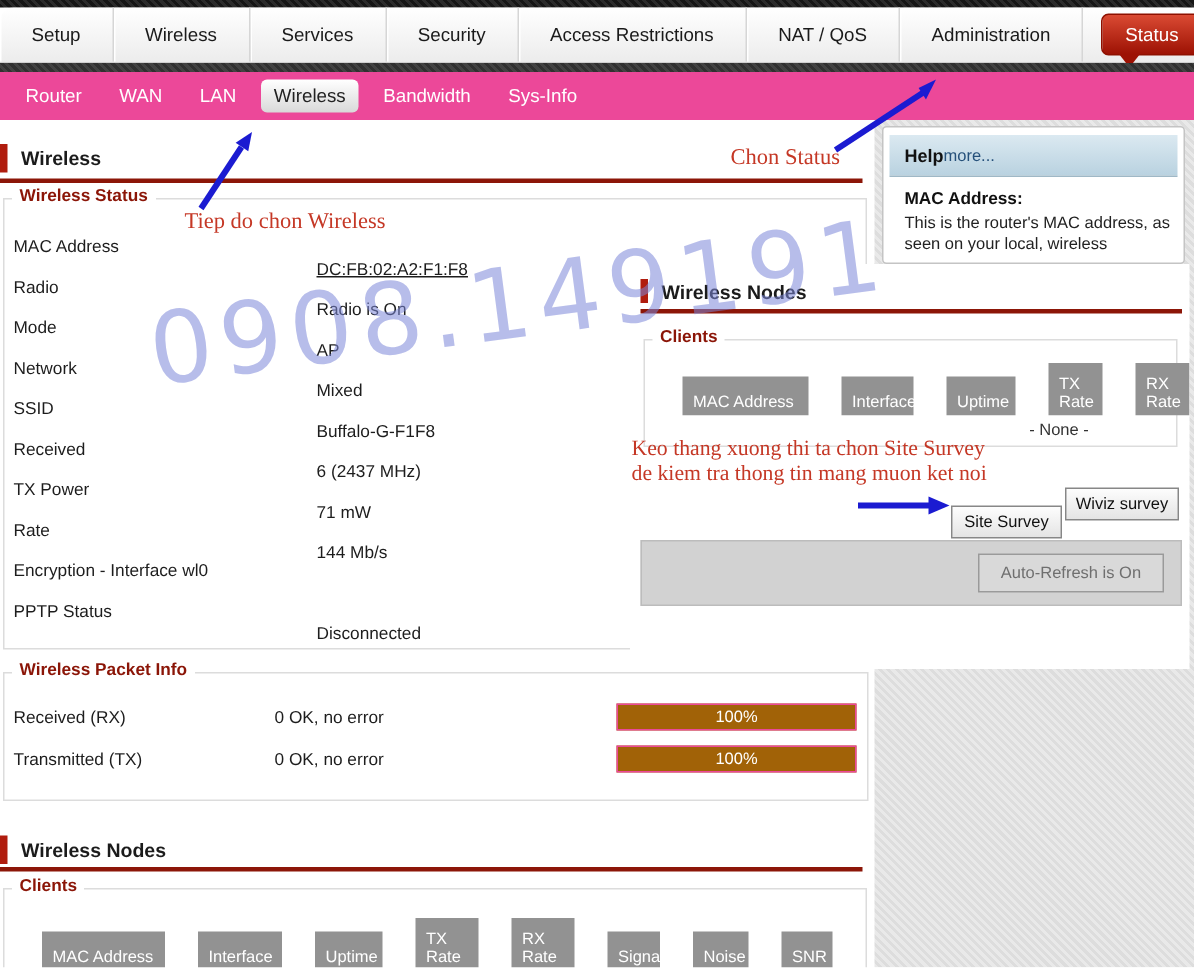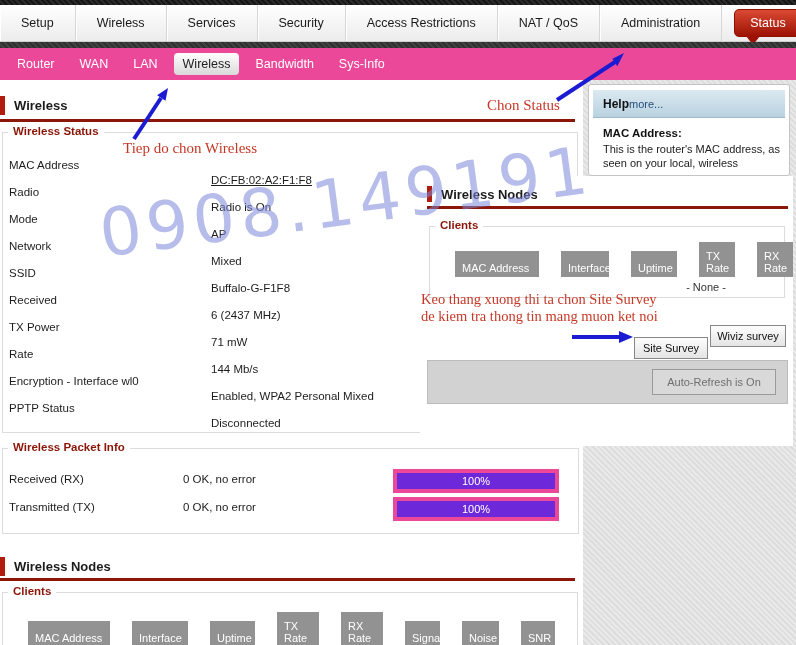--- a/index.html
+++ b/index.html
@@ -39,22 +39,22 @@
   .status-rows{position:absolute;left:6px;top:18px;right:4px;}
   .srow{display:flex;height:27px;align-items:center;font-size:11.5px;}
   .srow .lbl{width:202px;flex:none;}
   .srow .val{flex:1;margin-top:30px;}
   .srow.link-row .val{text-decoration:underline;}
   
   .packet-rows{position:absolute;left:6px;top:16px;right:7px;}
   .prow{position:relative;display:flex;height:28px;align-items:center;font-size:11.5px;}
   .prow .lbl{width:174px;flex:none;}
   .prow .val{flex:1;}
-  .prow .pbar{position:absolute;right:12px;top:4px;width:158px;height:16px;background:#6d28d9;
-     border:4px solid #ec4899;color:#fff;font-size:11px;display:flex;align-items:center;justify-content:center;}
+  .prow .pbar{position:absolute;right:0;top:4px;width:158px;height:16px;background:#a16207;
+     border:1px solid #ec4899;color:#fff;font-size:11px;display:flex;align-items:center;justify-content:center;}
   
   .hrow{position:absolute;display:flex;align-items:flex-end;gap:4px;overflow:hidden;}
   .hcell{background:#929292;color:#fff;font-size:11px;line-height:12px;box-sizing:border-box;
      height:26px;display:flex;align-items:flex-end;padding:0 2px 3px 7px;flex:none;margin-left:18px;}
   .hrow.bottom div:nth-of-type(1){width:82px}.hrow.bottom div:nth-of-type(2){width:56px}
   .hrow.bottom div:nth-of-type(3){width:45px}.hrow.bottom div:nth-of-type(4){width:42px;height:35px}
   .hrow.bottom div:nth-of-type(5){width:42px;height:35px}.hrow.bottom div:nth-of-type(6){width:35px}
   .hrow.bottom div:nth-of-type(7){width:37px}.hrow.bottom div:nth-of-type(8){width:34px}
   .hrow.bottom div:nth-of-type(9){width:114px}
   .hrow.ovl div:nth-of-type(1){width:84px}.hrow.ovl div:nth-of-type(2){width:48px}
@@ -175,21 +175,20 @@
           <div class="val">71 mW</div>
         </div>
 
         <div class="srow">
           <div class="lbl">Rate</div>
           <div class="val">144 Mb/s</div>
         </div>
 
         <div class="srow">
           <div class="lbl">Encryption - Interface wl0</div>
-          <div class="val">Enabled, WPA2 Personal Mixed</div>
         </div>
 
         <div class="srow">
           <div class="lbl">PPTP Status</div>
           <div class="val">Disconnected</div>
         </div>
       </div>
   </div>
 
   <div class="fieldset" style="left:2px;top:448px;width:577px;height:86px;">

